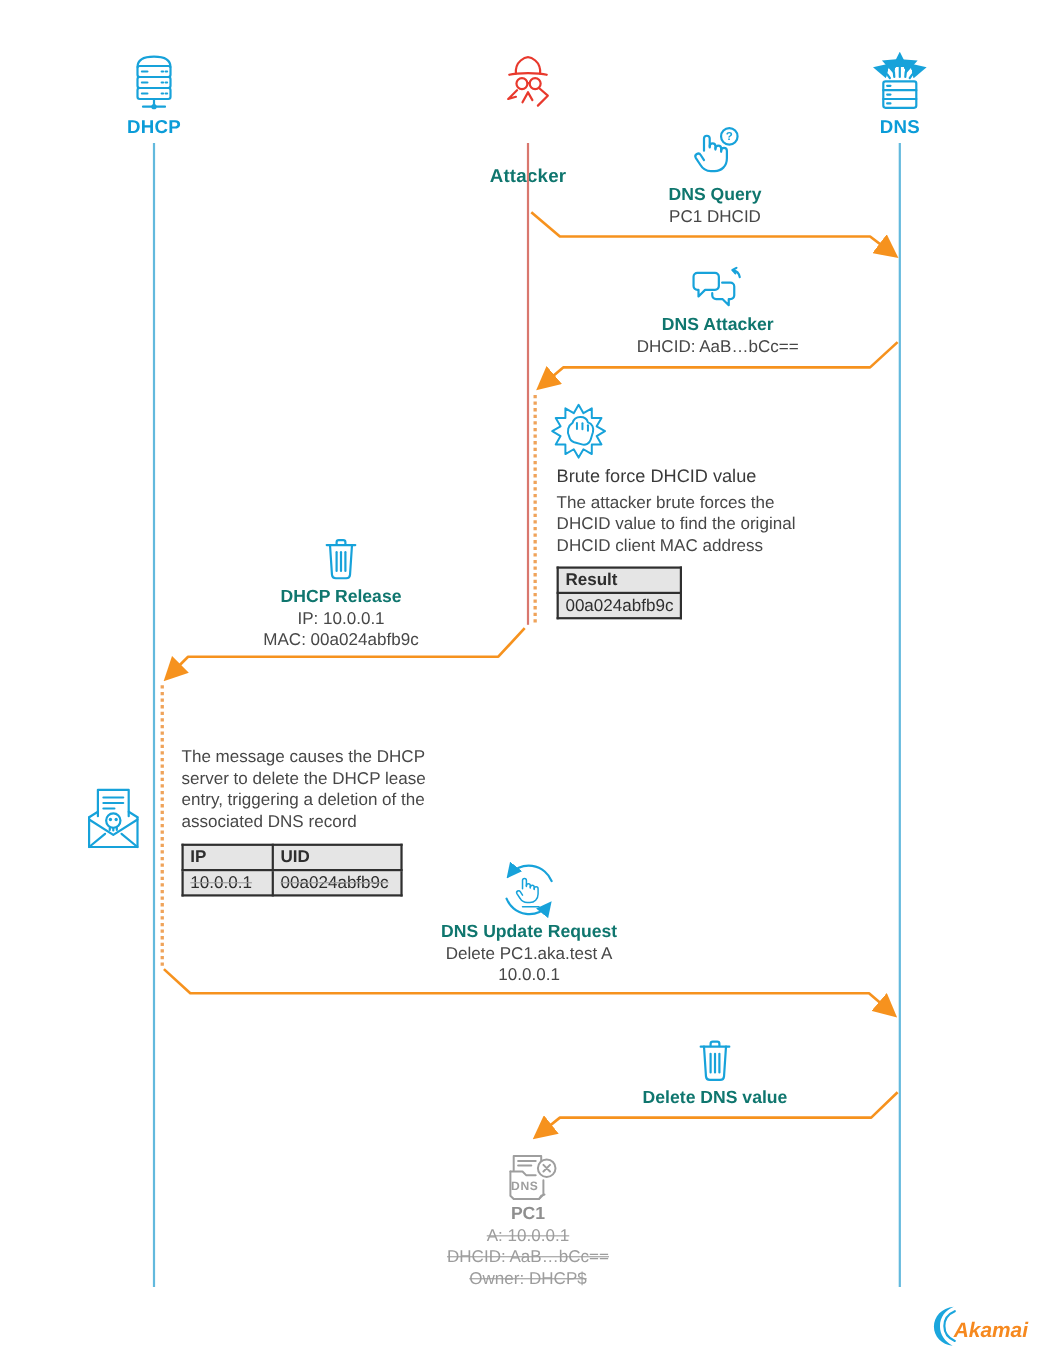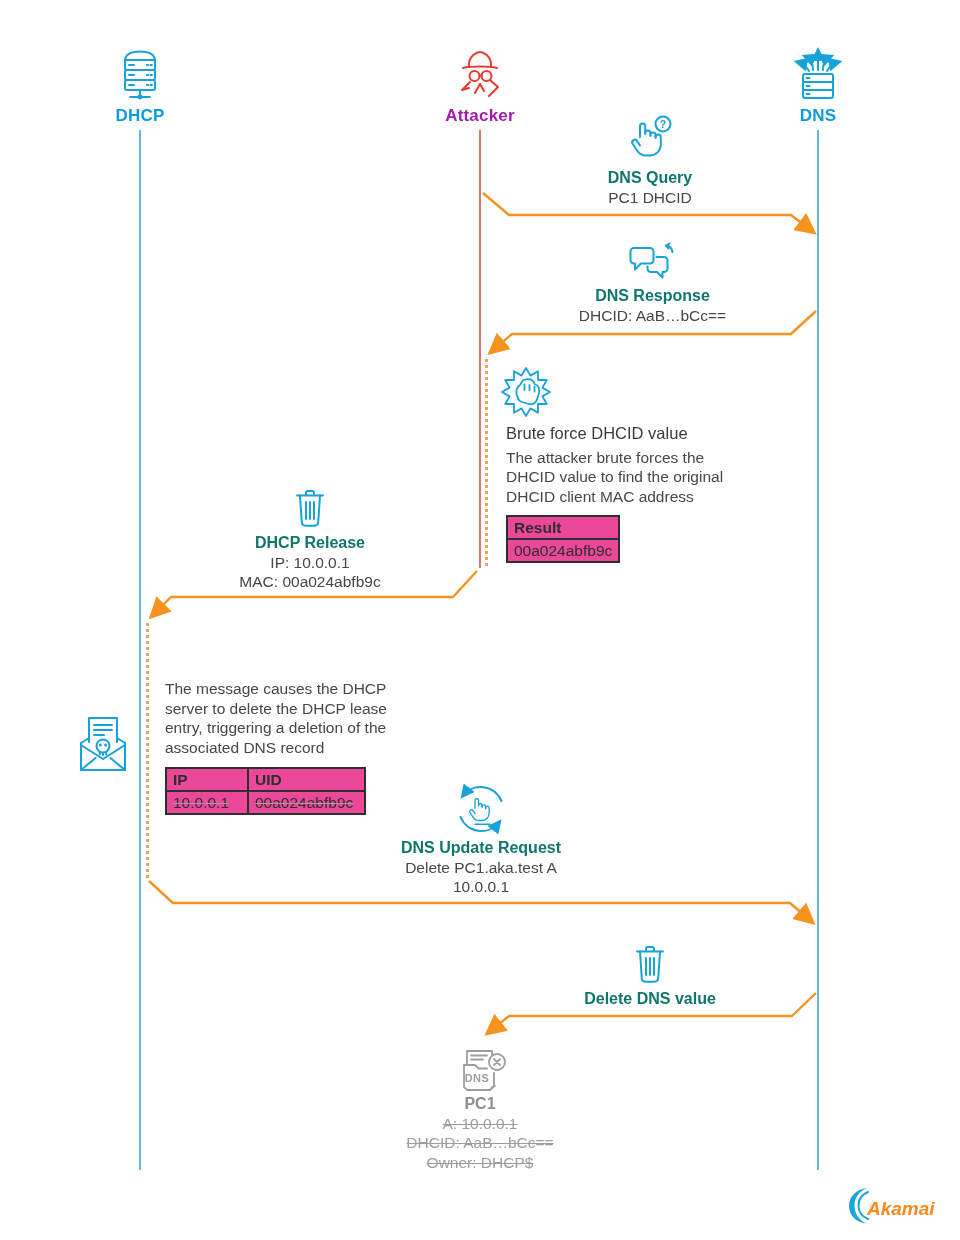--- a/index.html
+++ b/index.html
@@ -1,29 +1,29 @@
 <!DOCTYPE html>
 <html><head>
 <meta charset="utf-8">
 <style>
   html,body{margin:0;padding:0;background:#fff;}
   .canvas{position:relative;width:960px;height:1240px;background:#fff;overflow:hidden;
           font-family:"Liberation Sans",sans-serif;border-radius:27px;-webkit-font-smoothing:antialiased;}
   .actor-label{position:absolute;font-weight:bold;font-size:17px;text-align:center;letter-spacing:.2px;}
   .blue-label{color:#0b9cd8;}
-  .red-label{color:#a21caf;}
+  .red-label{color:#0f766e;margin-top:44px;}
   .lifeline{position:absolute;width:2px;}
   .ll-blue{background:#62b9dd;}
   .ll-red{background:#d9776e;}
   .activation{position:absolute;width:0;border-left:3px dotted #efa35a;}
   .msg{position:absolute;text-align:center;color:#474747;font-size:15.5px;line-height:19.5px;}
   .msg .t{font-weight:bold;color:#0f766e;font-size:16px;}
   .note{position:absolute;text-align:left;color:#474747;font-size:15.5px;line-height:19.5px;}
   .note .t{font-weight:normal;color:#3a3a3a;font-size:16.5px;margin-bottom:4px;}
-  .tbl{border-collapse:collapse;font-size:15.5px;background:#ec4899;}
+  .tbl{border-collapse:collapse;font-size:15.5px;background:#e5e5e5;}
   .tbl th,.tbl td{border:2px solid #2f2f2f;padding:0 6px;text-align:left;height:21px;
                   font-size:15.5px;color:#2e2e2e;white-space:nowrap;}
   .tbl th{font-weight:bold;}
   .struck{color:#9d9d9d;text-decoration:line-through;text-decoration-color:#9d9d9d;}
   .gray-block{position:absolute;text-align:center;color:#9d9d9d;font-size:15.5px;line-height:19.5px;}
   .gray-block .t{font-weight:bold;color:#8f8f8f;font-size:16px;}
   svg{display:block;}
   .icon{position:absolute;}
   .arrows{position:absolute;left:0;top:0;pointer-events:none;}
 </style>
@@ -140,21 +140,21 @@
     <svg width="52" height="46" viewBox="0 0 52 46">
       <g fill="none" stroke="#17a2da" stroke-width="2" stroke-linecap="round" stroke-linejoin="round">
         <path d="M8 6 h16 a3.5 3.5 0 0 1 3.5 3.5 v8.5 a3.5 3.5 0 0 1 -3.5 3.5 h-9 l-6 6 v-6 h-1 a3.5 3.5 0 0 1 -3.5 -3.5 v-8.5 A3.5 3.5 0 0 1 8 6 z"></path>
         <path d="M30.5 15 h7.5 a3.5 3.5 0 0 1 3.5 3.5 v8 a3.5 3.5 0 0 1 -3.5 3.5 h-1.5 v5.5 l-5.5 -5.5 h-6 a3.5 3.5 0 0 1 -3.5 -3.5 v-2"></path>
         <path d="M40 3.5 c3.5 .5 6 3 6.5 6.5"></path>
         <path d="M43.5 1.5 l-3.5 2 2.5 3"></path>
       </g>
     </svg>
   </div>
   <div class="msg" style="left:545px;top:286px;width:215px;">
-    <div class="t">DNS Response</div>
+    <div class="t">DNS Attacker</div>
     <div>DHCID: AaB…bCc==</div>
   </div>
 
   <div class="icon" style="left:500px;top:366px;">
     <svg width="52" height="52" viewBox="0 0 52 52">
       <g fill="none" stroke="#17a2da" stroke-width="1.8" stroke-linecap="round" stroke-linejoin="round">
         <polygon points="50,26 42.4,30.4 46.8,38 38,38 38,46.8 30.4,42.4 26,50 21.6,42.4 14,46.8 14,38 5.2,38 9.6,30.4 2,26 9.6,21.6 5.2,14 14,14 14,5.2 21.6,9.6 26,2 30.4,9.6 38,5.2 38,14 46.8,14 42.4,21.6"></polygon>
         <path d="M17.5 31 c-2.5 -5 -1 -10 3 -12.5 c2 -7 12 -7 14 -.5 c4 1 5.5 5 4.5 9 l-2 6.5 c-1 3.5 -4.5 5.5 -8 4.5 l-7 -2 c-2.5 -.8 -4 -2.8 -4.5 -5 z"></path>
         <path d="M24.5 18.5 v5.5"></path>
         <path d="M29.5 18.8 v5.5"></path>

